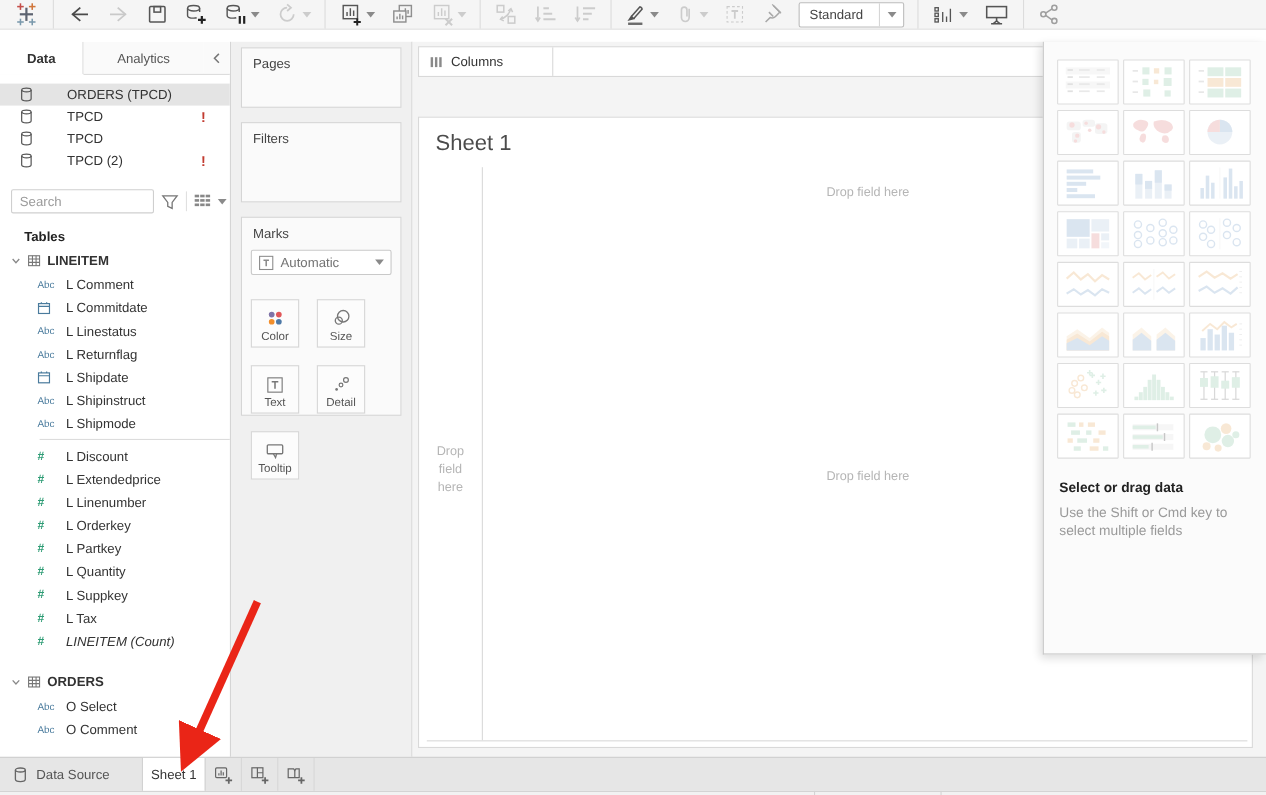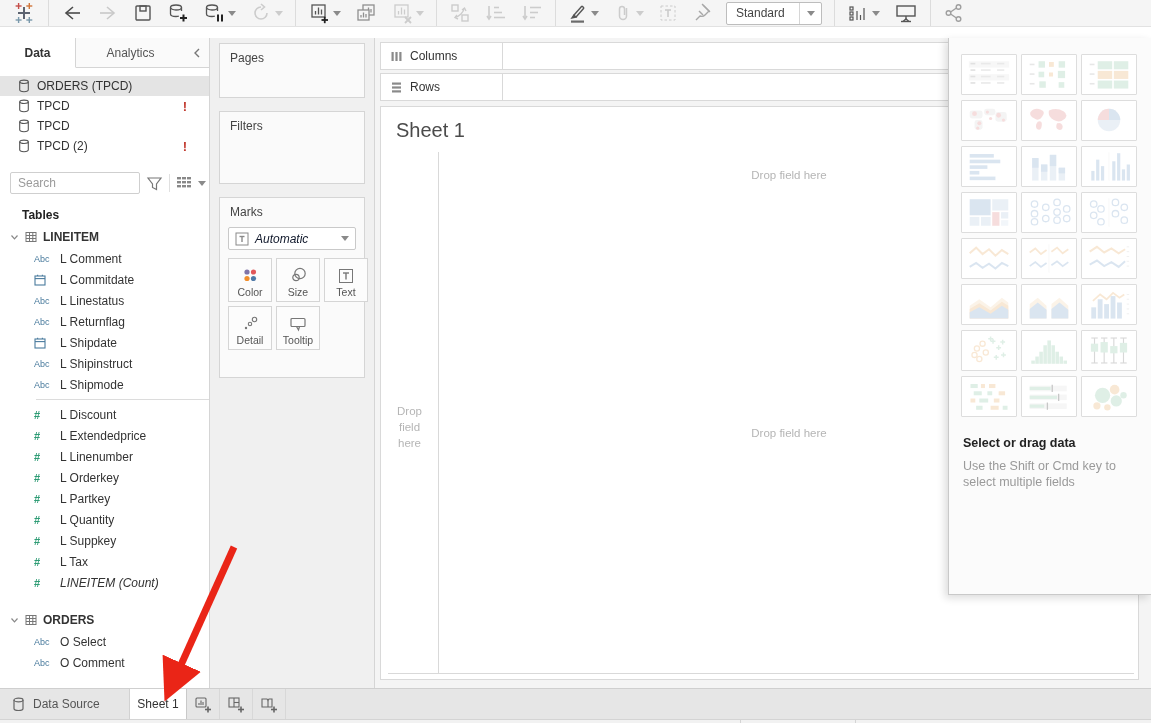--- a/index.html
+++ b/index.html
@@ -25,21 +25,21 @@
   
   #sidebar { position:absolute; left:0; top:38px; width:210px; height:650px; background:#fff; border-right:1px solid #d5d5d5; overflow:hidden; }
   #side-tabs { height:30px; display:flex; border-bottom:1px solid #d5d5d5; }
   .side-tab { display:flex; align-items:center; justify-content:center; }
   .side-tab.active { width:76px; font-weight:bold; background:#fff; border-right:1px solid #d5d5d5; margin-bottom:-1px; border-bottom:1px solid #fff; }
   .side-tab.inactive { flex:1; color:#555; background:#fafafa; }
   .side-collapse { width:24px; display:flex; align-items:center; justify-content:center; background:#fafafa; }
   #ds-list { padding-top:8px; }
   .ds-row { height:20px; display:flex; align-items:center; padding-left:18px; gap:7px; }
   .ds-row.sel { background:#e4e4e4; }
-  .ds-name { color:#333; }
+  .ds-name { color:#333;margin-left:24px; }
   .ds-err { margin-left:auto; margin-right:22px; color:#c23b30; font-weight:bold; font-size:13px; }
   #search-row { margin-top:16px; padding-left:10px; display:flex; align-items:center; gap:6px; }
   #search-box { width:130px; height:22px; border:1px solid #cfcfcf; border-radius:2px; display:flex; align-items:center; background:#fff; }
   #search-box input { flex:1; border:none; outline:none; padding-left:7px; font-size:12px; color:#333; font-family:"Liberation Sans",sans-serif; background:transparent; }
   #search-box input::placeholder { color:#9b9b9b; }
   .mini-div { width:1px; height:18px; background:#e0e0e0; }
   #tables-label { margin:14px 0 4px 22px; font-weight:bold; color:#222; }
   .tree-table-header { height:22px; display:flex; align-items:center; gap:6px; padding-left:10px; font-weight:bold; }
   .tree-field { height:21px; display:flex; align-items:center; }
   .tree-field .ficon { width:26px; margin-left:34px; display:flex; align-items:flex-end; }
@@ -51,22 +51,22 @@
   .table-gap { height:16px; }
 
   
   #middle { position:absolute; left:210px; top:38px; width:165px; height:650px; background:#f0f0f0; border-right:1px solid #d5d5d5; }
   .card { margin:0 9px; background:#fafafa; border:1px solid #d5d5d5; }
   .card .card-label { padding:7px 0 0 10px; color:#444; }
   #card-pages { margin-top:5px; height:55px; }
   #card-filters { margin-top:13px; height:73px; }
   #card-marks { margin-top:13px; height:181px; }
   #mark-type { margin:8px 8px 0 8px; height:23px; background:#fff; border:1px solid #c9c9c9; border-radius:2px; display:flex; align-items:center; gap:6px; padding:0 6px; }
-  #mark-type .mt-label { flex:1; color:#0f172a;font-style:italic; }
-  #marks-buttons { display:flex; flex-wrap:wrap; gap:4px; margin:8px 0 0 8px; width:142px; }
+  #mark-type .mt-label { flex:1; color:#737373; }
+  #marks-buttons { display:flex; flex-wrap:wrap; gap:16px; margin:22px 0 0 8px; width:142px; }
   .mark-btn { width:44px; height:44px; background:#fcfcfc; border:1px solid #d5d5d5; display:flex; flex-direction:column; align-items:center; justify-content:flex-end; padding-bottom:3px; gap:2px; }
   .mark-btn .mb-label { font-size:10.5px; color:#555; }
 
   
   #canvas { position:absolute; left:375px; top:38px; width:776px; height:650px; background:#f4f4f4; }
   .shelf { position:absolute; left:5px; width:768px; height:28px; background:#fff; border:1px solid #d9d9d9; display:flex; align-items:center; }
   #shelf-columns { top:4px; }
   #shelf-rows { top:35px; }
   .shelf-head { width:122px; height:100%; display:flex; align-items:center; gap:7px; padding-left:9px; border-right:1px solid #d9d9d9; color:#333; }
   #sheet { position:absolute; left:5px; top:68px; width:759px; height:574px; background:#fff; border:1px solid #d9d9d9; }
@@ -648,32 +648,20 @@
         <svg width="13" height="13" viewBox="0 0 13 13">
             <g fill="#8a8a8a">
               <rect x="1.5" y="2" width="2.2" height="9"></rect>
               <rect x="5.4" y="2" width="2.2" height="9"></rect>
               <rect x="9.3" y="2" width="2.2" height="9"></rect>
             </g>
           </svg>
         <span>Columns</span>
       </div>
     </div>
-    <div class="shelf" id="shelf-rows">
-      <div class="shelf-head">
-        <svg width="13" height="13" viewBox="0 0 13 13">
-            <g fill="#8a8a8a">
-              <rect x="2" y="1.5" width="9" height="2.2"></rect>
-              <rect x="2" y="5.4" width="9" height="2.2"></rect>
-              <rect x="2" y="9.3" width="9" height="2.2"></rect>
-            </g>
-          </svg>
-        <span>Rows</span>
-      </div>
-    </div>
     <div id="sheet">
       <div id="sheet-title">Sheet 1</div>
       <div id="pane-vline"></div>
       <div id="pane-hline"></div>
       <div id="drop-top" class="drop-hint">Drop field here</div>
       <div id="drop-center" class="drop-hint">Drop field here</div>
       <div id="drop-left" class="drop-hint">
           <div>Drop</div>
           <div>field</div>
           <div>here</div>

